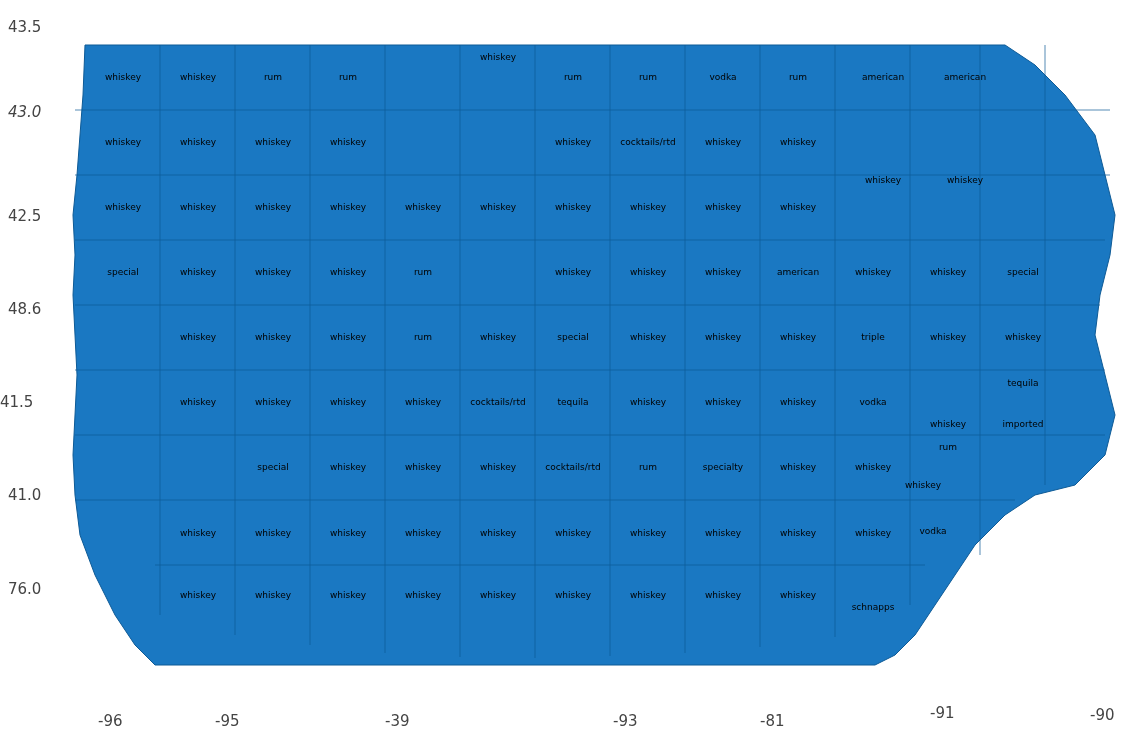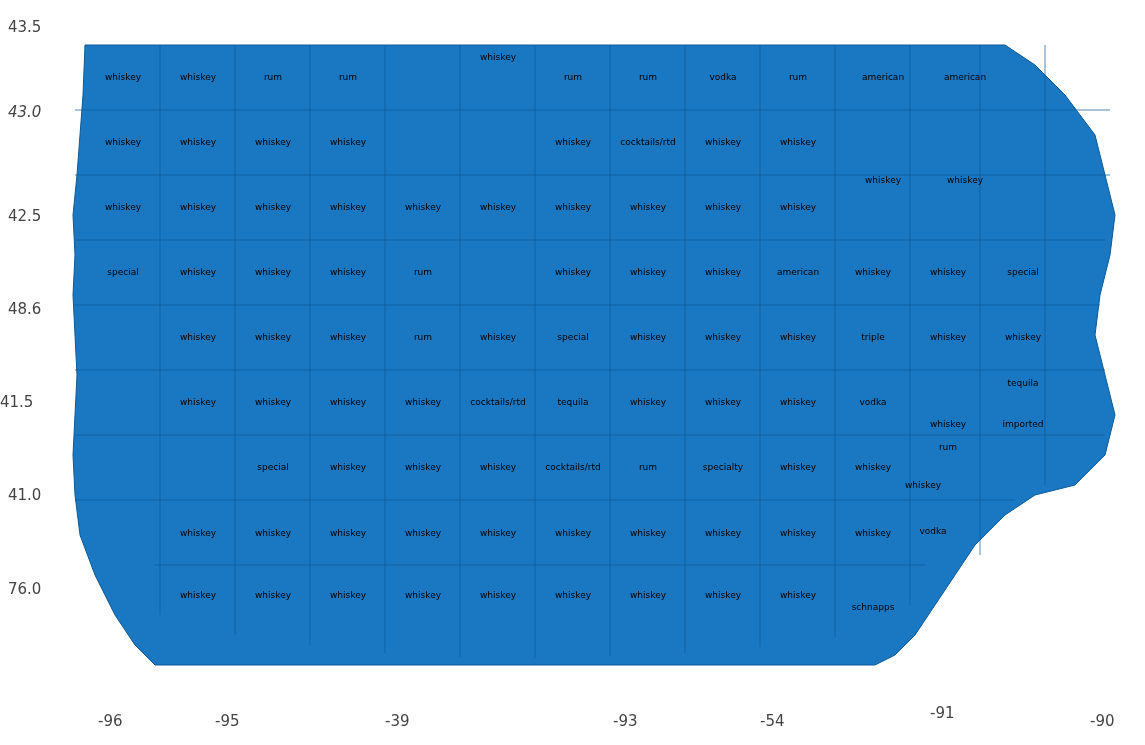--- a/index.html
+++ b/index.html
@@ -69,23 +69,23 @@
     <span class="axis-tick" style="top:393px; left:0;">41.5</span>
     <span class="axis-tick" style="top:486px; left:8px;">41.0</span>
     <span class="axis-tick" style="top:580px; left:8px;">76.0</span>
   </div>
 
   <div class="x-axis-labels">
     <span class="axis-tick" style="bottom:0; left:98px;">-96</span>
     <span class="axis-tick" style="bottom:0; left:215px;margin-top:36px;">-95</span>
     <span class="axis-tick" style="bottom:0; left:385px;">-39</span>
     <span class="axis-tick" style="bottom:0; left:575px;margin-left:38px;">-93</span>
-    <span class="axis-tick" style="bottom:0; left:760px;">-54</span>
+    <span class="axis-tick" style="bottom:0; left:760px;">-81</span>
     <span class="axis-tick" style="bottom:8px; left:930px;">-91</span>
-    <span class="axis-tick" style="bottom:0; left:1090px;">-90</span>
+    <span class="axis-tick" style="bottom:6px; left:1090px;">-90</span>
   </div>
 
   <div class="map-area">
     <svg class="map-svg" viewBox="0 0 1075 685">
 
       <path d="
         M 30,30
         L 950,30
         L 980,50
         L 1010,80

